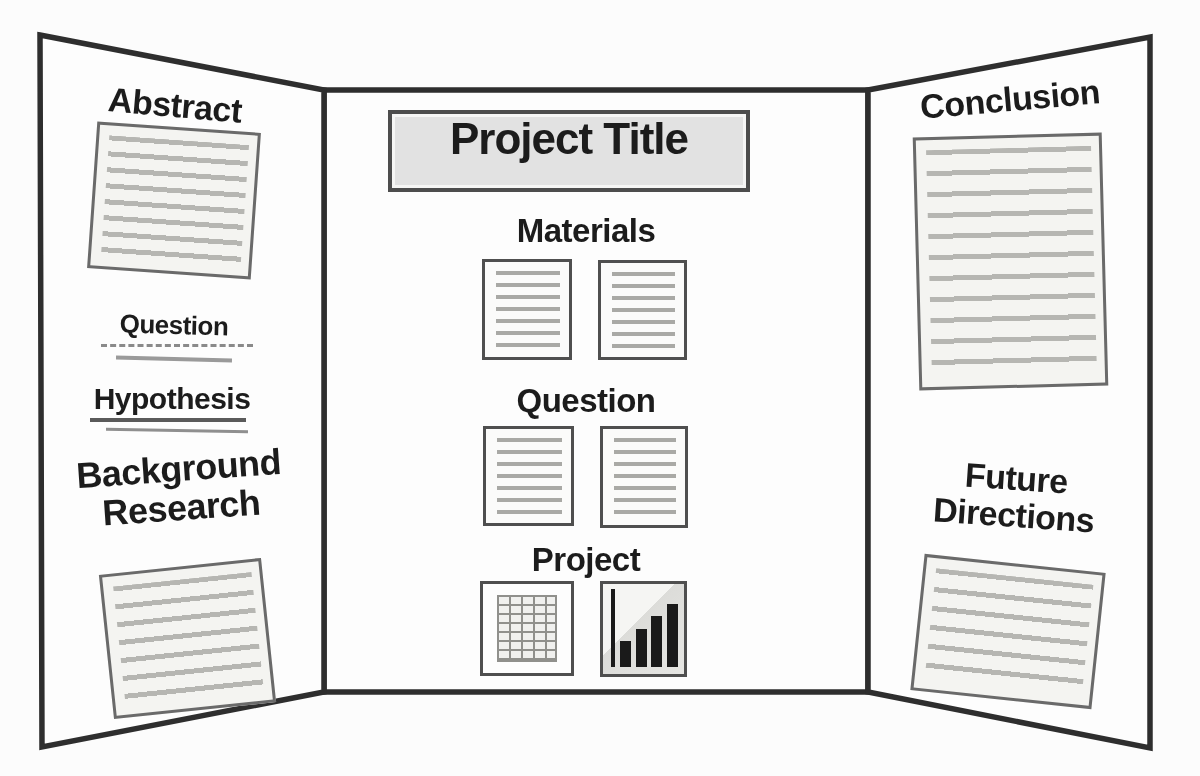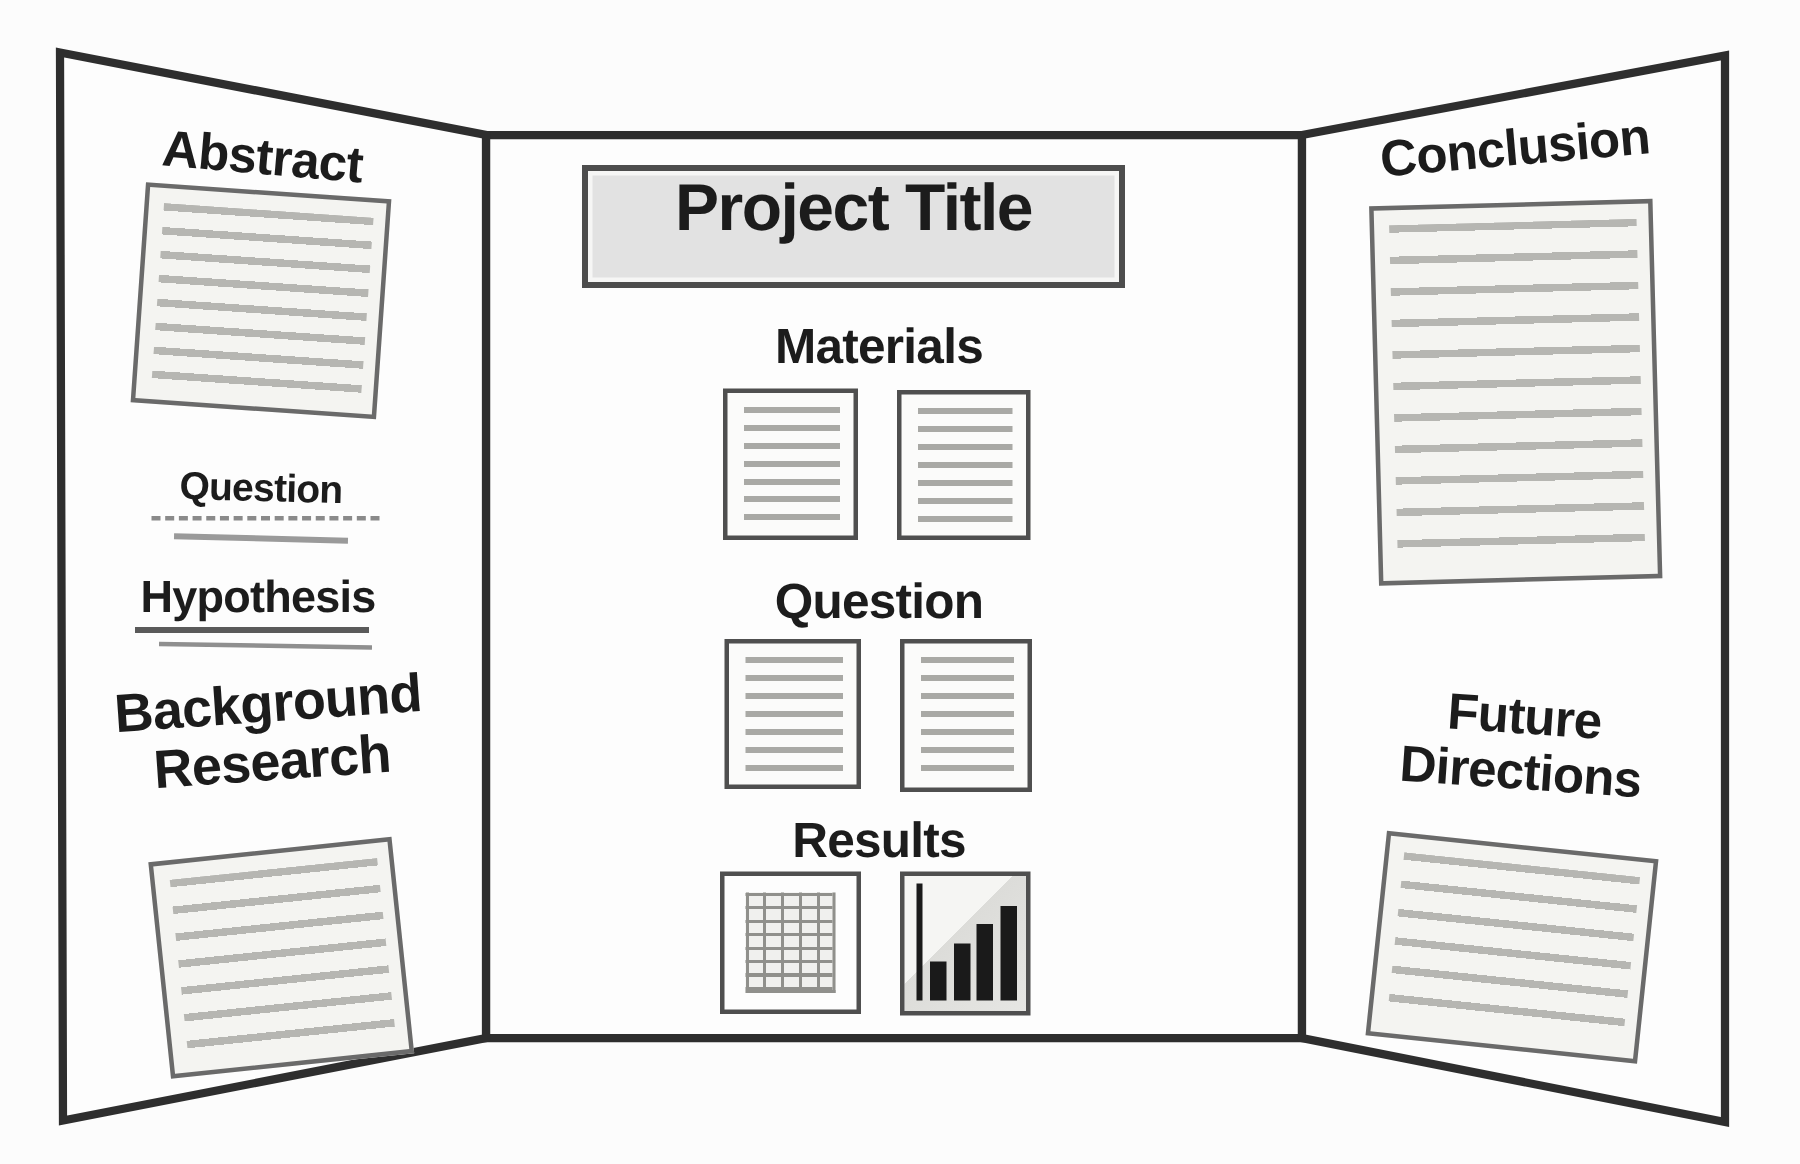--- a/index.html
+++ b/index.html
@@ -121,21 +121,21 @@
   <div class="doc mat-doc-2">
     <div class="lines"></div>
   </div>
   <div class="h procedure-h">Question</div>
   <div class="doc proc-doc-1">
     <div class="lines"></div>
   </div>
   <div class="doc proc-doc-2">
     <div class="lines"></div>
   </div>
-  <div class="h results-h">Results</div>
+  <div class="h results-h">Project</div>
   <div class="results-table">
     <div class="grid"></div>
   </div>
   <div class="results-chart">
     <i class="axis"></i>
     <span class="bars">
       <i class="bar-1"></i>
       <i class="bar-2"></i>
       <i class="bar-3"></i>
       <i class="bar-4"></i>

